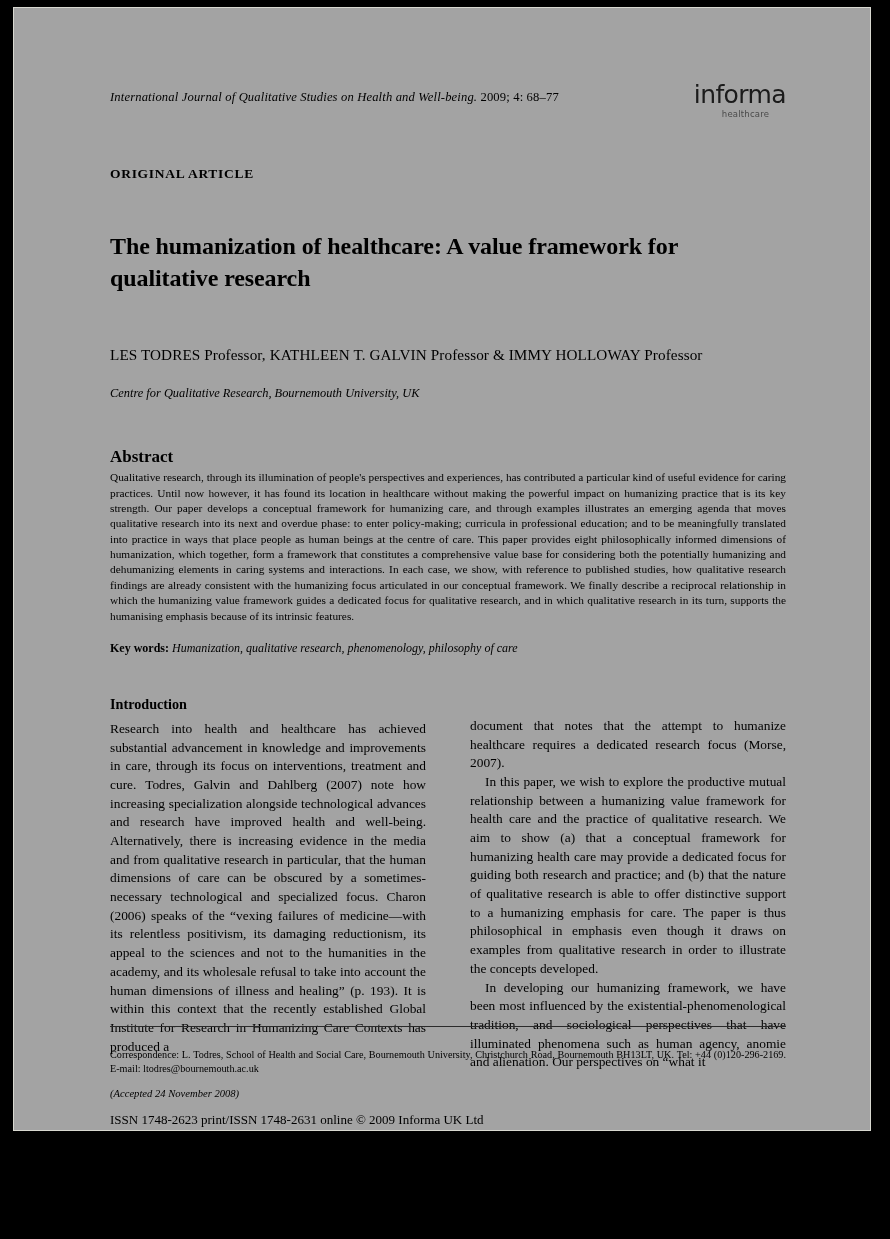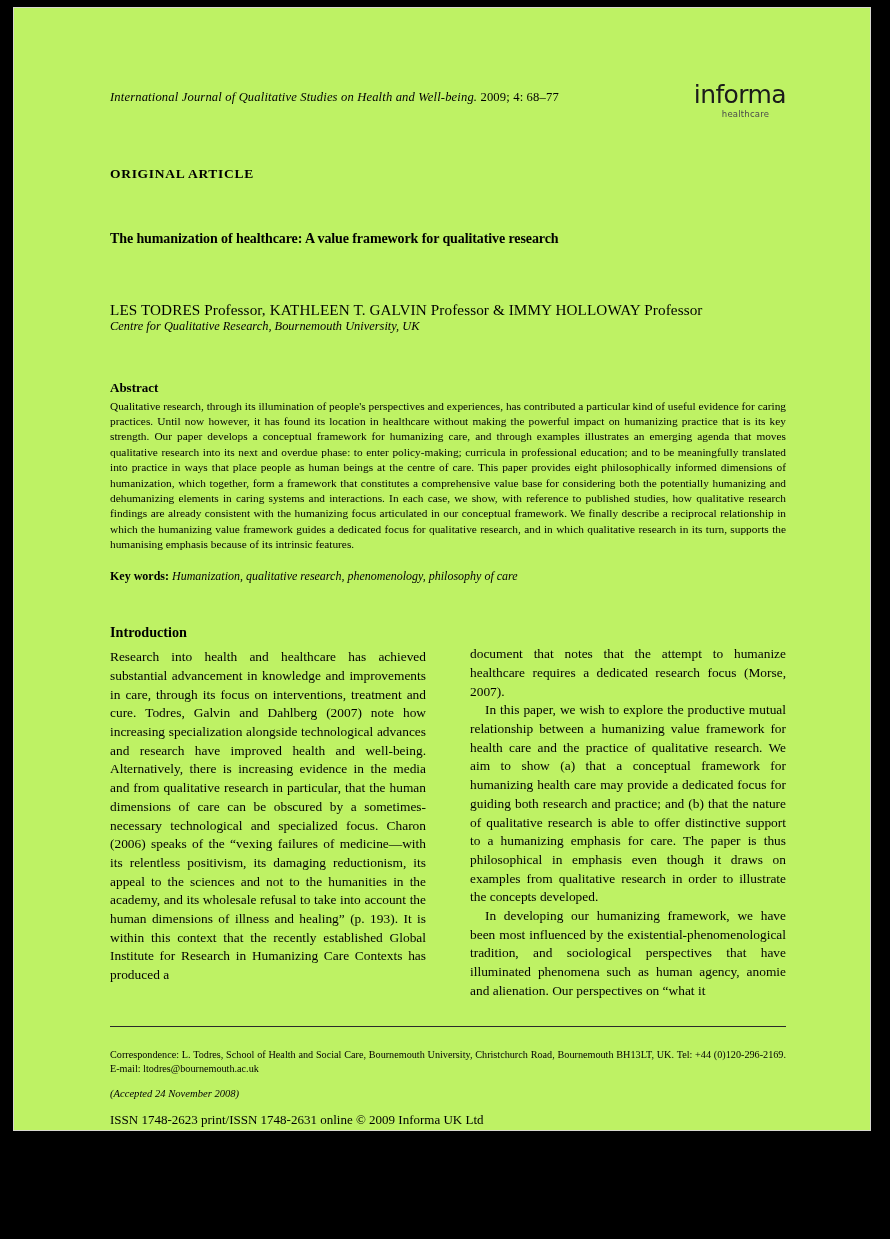--- a/index.html
+++ b/index.html
@@ -14,21 +14,21 @@
     color: #000;
     position: relative;
     overflow: hidden;
   }
   .page {
     position: absolute;
     left: 14px;
     top: 8px;
     width: 856px;
     height: 1122px;
-    background: #bef264;
+    background: #a3a3a3;
     box-shadow: 0 0 0 1px #d8d8d0;
   }
   .content {
     position: absolute;
     left: 96px;
     top: 72px;
     width: 676px;
   }
 
   
@@ -70,41 +70,42 @@
   
   .article-type {
     margin-top: 40px;
     font-family: "Liberation Serif", serif;
     font-weight: bold;
     font-size: 13.5px;
     letter-spacing: 0.7px;
   }
   h1.title {
     margin: 48px 0 0 0;
-    font-size: 14px;
+    font-size: 24px;
     font-weight: bold;
     line-height: 1.34;
     letter-spacing: -0.1px;
     max-width: 660px;
   }
   .authors {
     margin-top: 52px;
     font-size: 15.2px;
     letter-spacing: 0.1px;
   }
   .affiliation {
+    margin-top: 22px;
     font-size: 12.4px;
     font-style: italic;
   }
 
   
   .abstract-head {
     margin-top: 46px;
     font-weight: bold;
-    font-size: 13px;
+    font-size: 17px;
   }
   .abstract-body {
     margin-top: 3px;
     font-size: 11.35px;
     line-height: 1.355;
     text-align: justify;
     hyphens: auto;
   }
   .keywords {
     margin-top: 17px;

